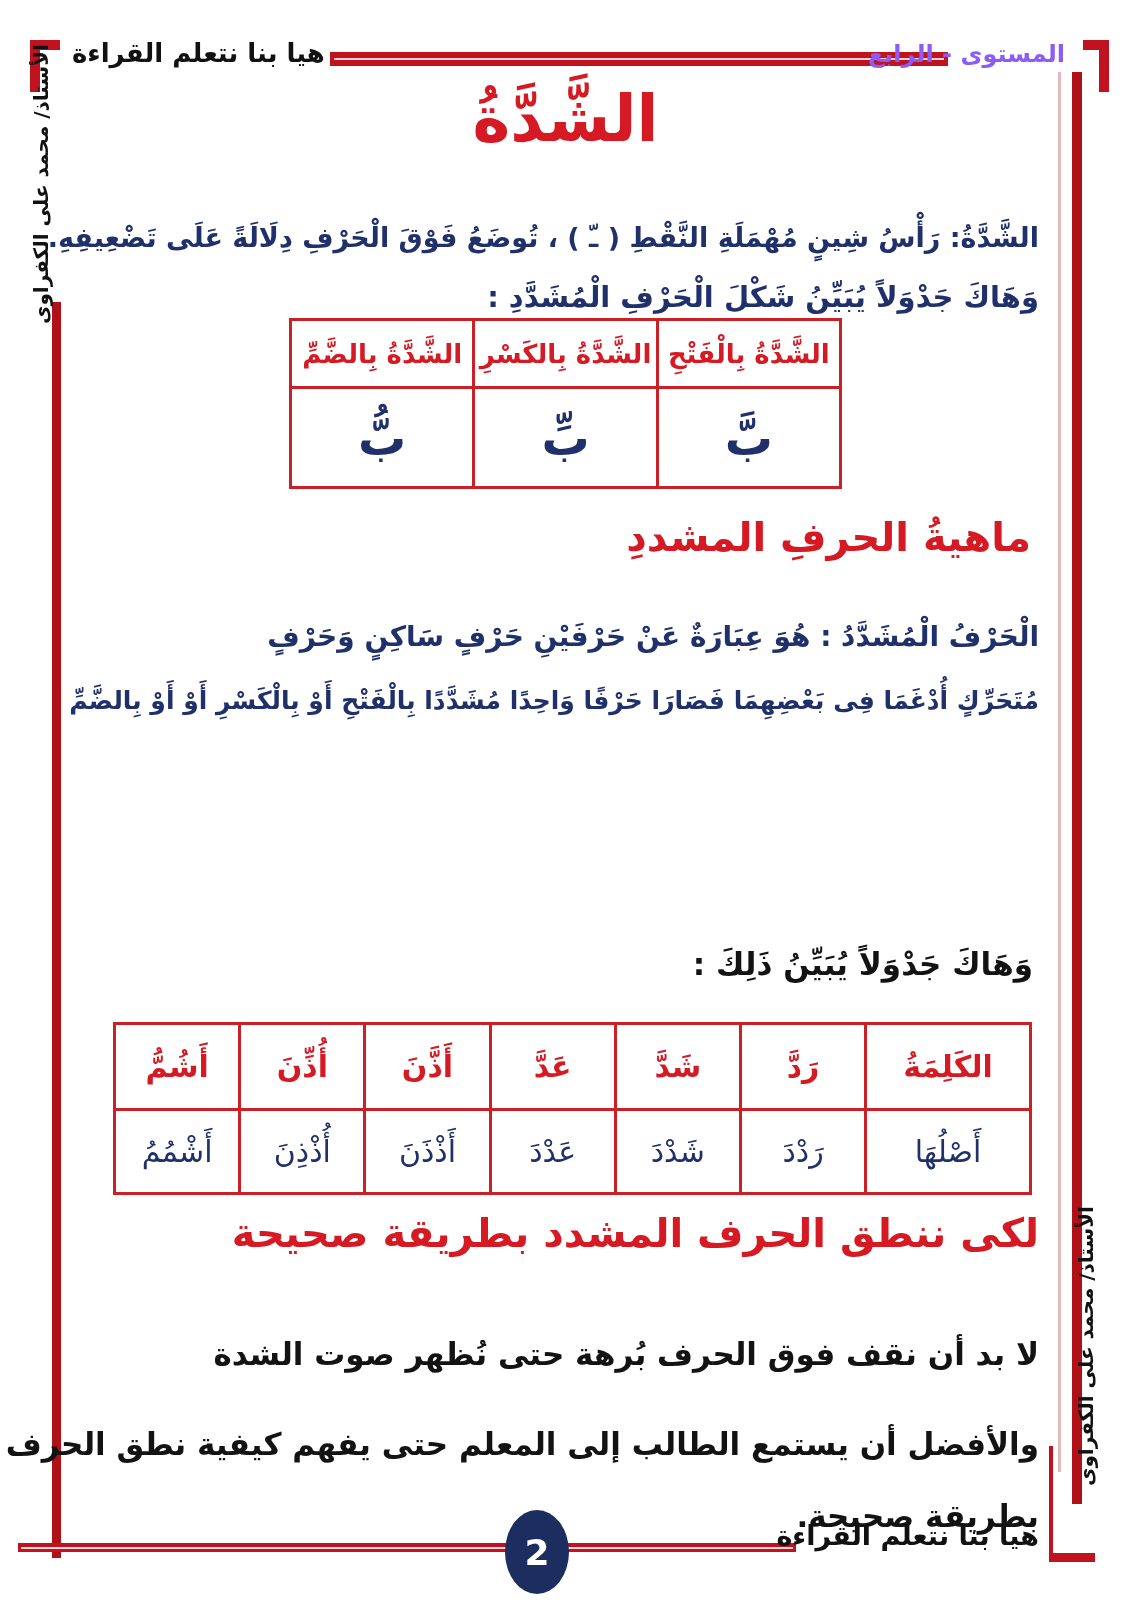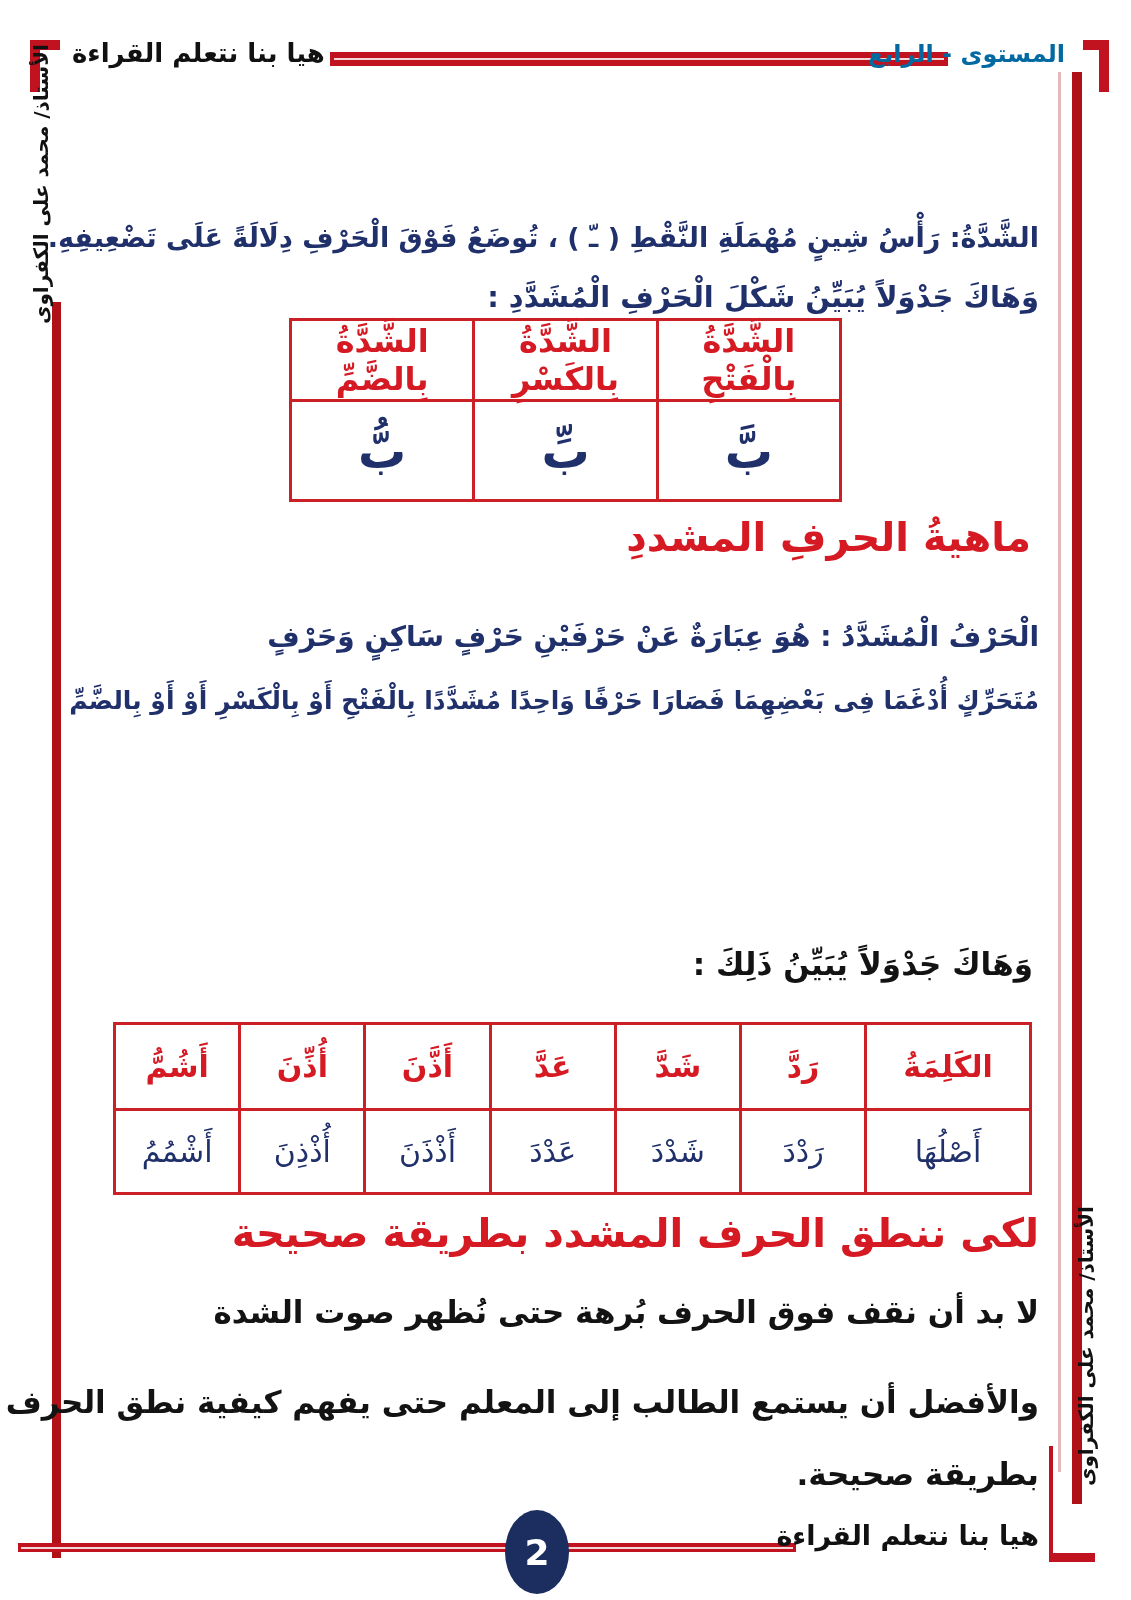--- a/index.html
+++ b/index.html
@@ -17,60 +17,60 @@
   .corner-tl { position:absolute; left:30px; top:40px; width:30px; height:52px;
     border-top:10px solid #c1121f; border-left:10px solid #c1121f; }
   .corner-tr { position:absolute; right:22px; top:40px; width:26px; height:52px;
     border-top:10px solid #c1121f; border-right:10px solid #c1121f; }
   .header-bar { position:absolute; left:330px; top:52px; width:618px; height:14px;
     background:#c1121f; }
   .header-bar .stripe { position:absolute; left:4px; right:4px; top:6px; height:2px; background:#f3d6d6; }
   .header-brand { position:absolute; left:72px; top:38px; width:255px;
     font-size:26px; font-weight:bold; color:#111; text-align:left; white-space:nowrap; }
   .header-level { position:absolute; right:66px; top:40px; width:190px;
-    font-size:24px; font-weight:bold; color:#0369a1; text-align:right; white-space:nowrap; }
+    font-size:24px; font-weight:bold; color:#8b5cf6; text-align:right; white-space:nowrap; }
   .border-right-thin { position:absolute; right:70px; top:72px; width:3px; height:1400px; background:#e6b9b9; }
   .border-right-thick { position:absolute; right:49px; top:72px; width:10px; height:1432px; background:#b01116; }
   .border-left-thick { position:absolute; left:52px; top:302px; width:9px; height:1256px; background:#b01116; }
   .corner-br { position:absolute; right:36px; top:1446px; width:46px; height:116px;
     border-bottom:9px solid #c1121f; border-left:4px solid #c1121f; }
   
   .side-label { position:absolute; width:280px; height:32px;
     font-size:20px; font-weight:bold; color:#111; text-align:center; white-space:nowrap; }
   .side-label.left  { left:-95px;  top:168px; transform:rotate(-90deg); }
   .side-label.right { left:950px; top:1330px; transform:rotate(-90deg); }
   
   .title { position:absolute; left:0; right:0; top:78px; text-align:center;
     font-size:64px; font-weight:bold; color:#d61a23; line-height:1.3; }
   .blue-line { position:absolute; right:92px; color:#20306b; font-weight:bold; white-space:nowrap; text-align:right;margin-top:34px; }
   .intro-1 { top:188px; font-size:27px; }
   .intro-2 { top:246px; font-size:29px; }
   table { border-collapse:collapse; position:absolute; table-layout:fixed; }
   .t1 { left:289px; top:318px; width:553px; }
   .t1 th, .t1 td { border:3px solid #cc2027; text-align:center; vertical-align:middle; }
-  .t1 th { height:68px; color:#d61a23; font-size:32px; font-weight:bold; }
+  .t1 th { height:68px; color:#d61a23; font-size:26px; font-weight:bold; }
   .t1 td { height:100px; color:#20306b; font-size:48px; font-weight:bold; }
   .red-heading { position:absolute; color:#d61a23; font-weight:bold; white-space:nowrap; }
   .h-mahia { right:100px; top:514px; font-size:40px; }
   .h-nutq  { right:92px;  top:1210px; font-size:40px; }
   .sec1-l1 { top:586px; font-size:28px; }
   .sec1-l2 { top:652px; font-size:25px; }
   .eq-block { position:absolute; right:150px; top:718px; width:320px; text-align:right; }
   .eq-row { height:82px; font-weight:bold; font-size:40px; white-space:nowrap; }
   .eq-result { color:#d61a23; margin-left:18px; }
   .eq-sign { color:#20306b; margin-left:18px; }
   .eq-operands { color:#d61a23; }
   .table-intro { position:absolute; right:98px; top:946px; font-size:31px; font-weight:bold;
     color:#131313; white-space:nowrap; }
   .t2 { left:113px; top:1022px; width:919px; }
   .t2 th, .t2 td { border:3px solid #cc2027; text-align:center; vertical-align:middle;margin-left:28px; }
   .t2 th { height:86px; color:#d61a23; font-size:30px; font-weight:bold; }
   .t2 td { height:84px; color:#20306b; font-size:30px; font-weight:normal; }
   .t2 col.c-word { width:18%; }
-  .black-line { position:absolute; right:92px; color:#131313; font-weight:bold; white-space:nowrap; text-align:right; }
+  .black-line { position:absolute; right:92px; color:#131313; font-weight:bold; white-space:nowrap; text-align:right;margin-top:42px; }
   .bl-1 { top:1294px; font-size:31px; }
   .bl-2 { top:1384px; font-size:31px; }
   .bl-3 { top:1456px; font-size:31px; }
   
   .footer-line { position:absolute; left:18px; top:1543px; width:778px; height:9px; background:#c1121f; }
   .footer-line .stripe { position:absolute; left:3px; right:3px; top:3.5px; height:2px; background:#f3d6d6; }
   .page-badge { position:absolute; left:505px; top:1510px; width:64px; height:84px;
     background:#1c2d5f; border-radius:50%; color:#ffffff; font-size:36px; font-weight:bold;
     display:flex; align-items:center; justify-content:center; z-index:2; }
   .footer-brand { position:absolute; right:92px; top:1520px; font-size:27px; font-weight:bold;
@@ -89,20 +89,21 @@
   <div class="header-level">المستوى - الرابع</div>
   <div class="corner-tr"></div>
   <div class="border-right-thin"></div>
   <div class="border-right-thick"></div>
   <div class="border-left-thick"></div>
   <div class="corner-br"></div>
 
   <div class="side-label left">الأستاذ/ محمد على الكفراوى</div>
   <div class="side-label right">الأستاذ/ محمد على الكفراوى</div>
 
+  <div class="title">الشَّدَّةُ</div>
 
   <div class="blue-line intro-1">الشَّدَّةُ: رَأْسُ شِينٍ مُهْمَلَةِ النَّقْطِ ( ـّ ) ، تُوضَعُ فَوْقَ الْحَرْفِ دِلَالَةً عَلَى تَضْعِيفِهِ.</div>
   <div class="blue-line intro-2">وَهَاكَ جَدْوَلاً يُبَيِّنُ شَكْلَ الْحَرْفِ الْمُشَدَّدِ :</div>
 
   <table class="t1" dir="rtl">
     <tbody>
         <tr>
       <th>الشَّدَّةُ بِالْفَتْحِ</th>
       <th>الشَّدَّةُ بِالكَسْرِ</th>
       <th>الشَّدَّةُ بِالضَّمِّ</th>

